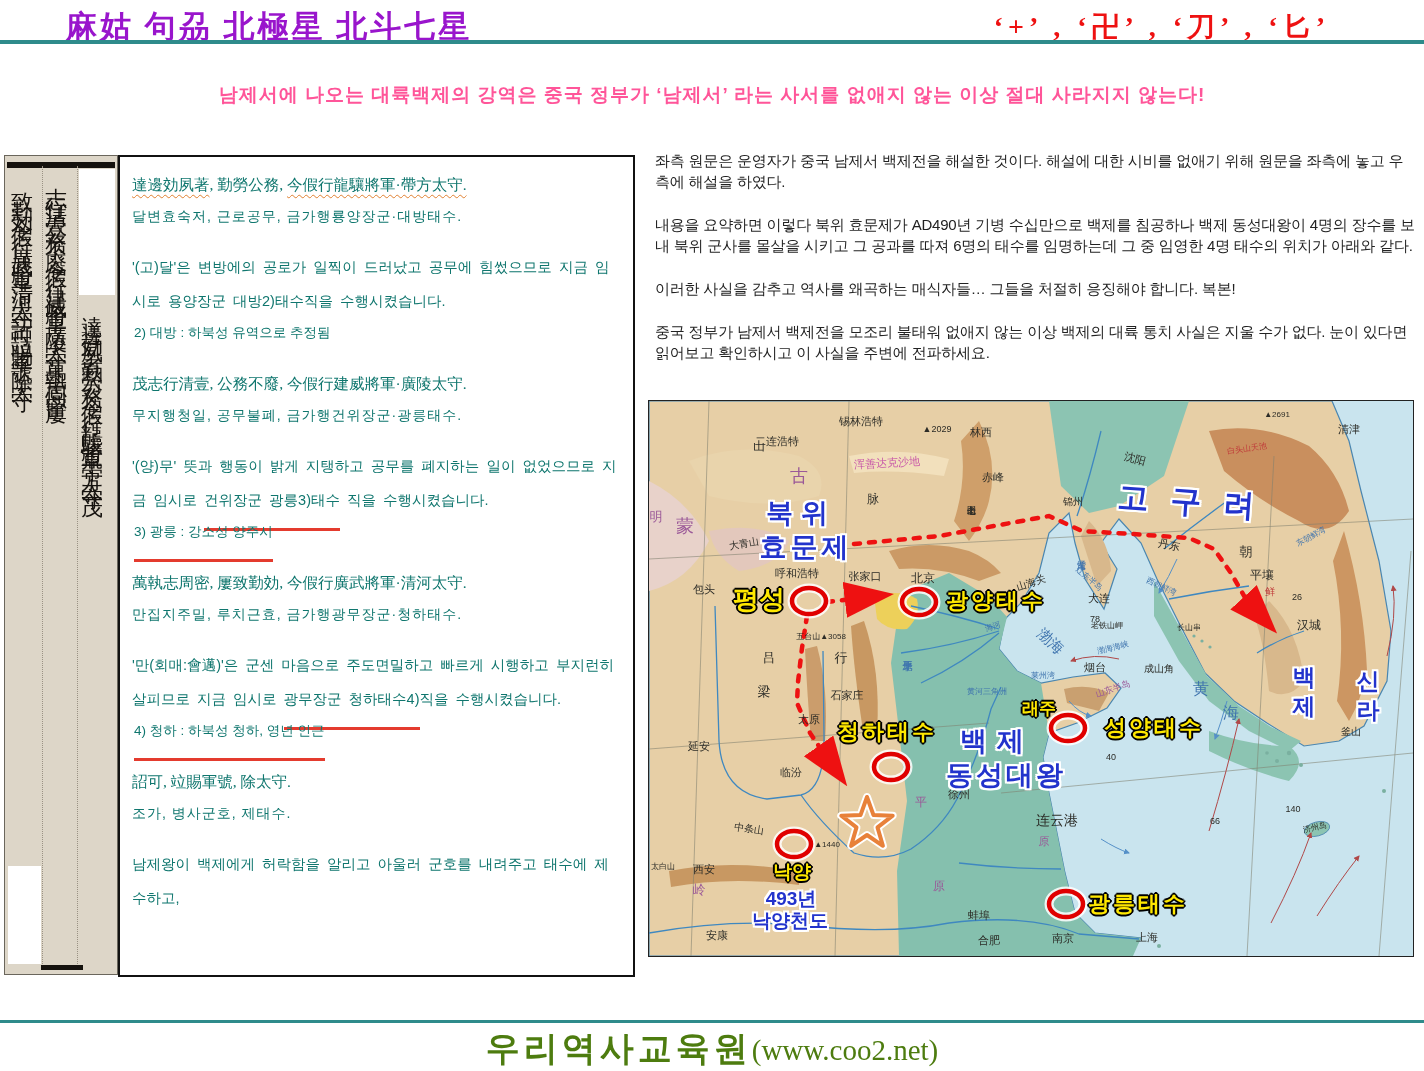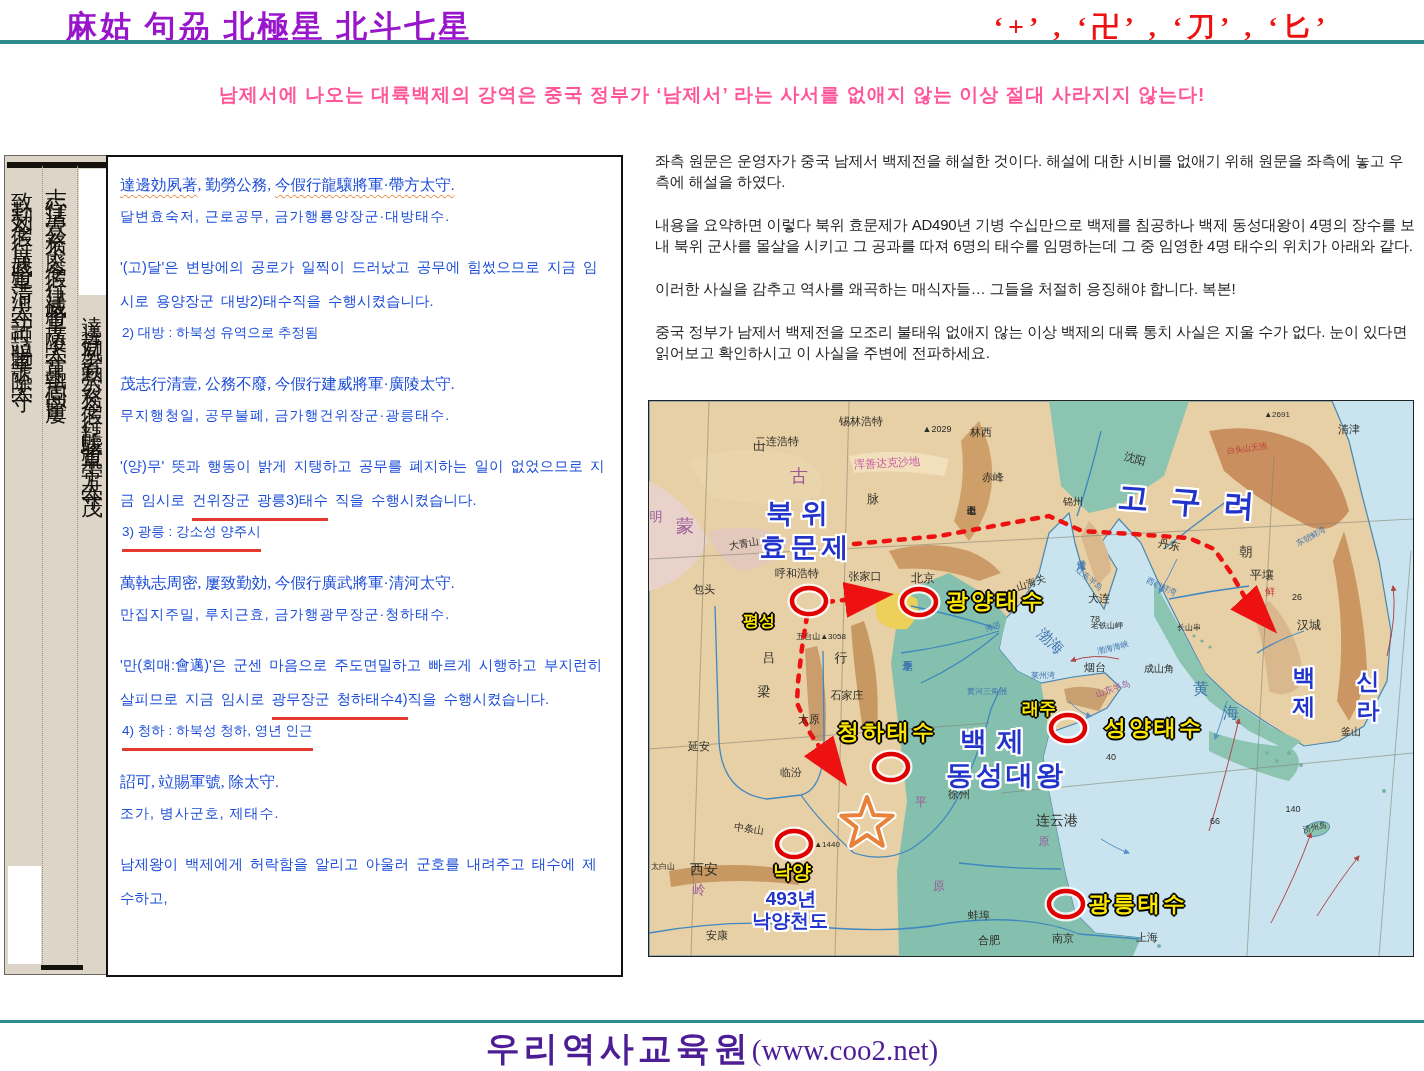--- a/index.html
+++ b/index.html
@@ -18,50 +18,50 @@
   
   .strip{position:absolute;left:4px;top:155px;width:112px;height:818px;
          background:#ddd6c8;border:1px solid #6a665c;}
   .strip .topbar{position:absolute;top:6px;left:2px;right:2px;height:6px;background:#15120e;}
   .strip .botbar{position:absolute;bottom:4px;left:36px;width:42px;height:5px;background:#15120e;}
   .strip .wpatch{position:absolute;background:#fff;}
   .strip .col{position:absolute;writing-mode:vertical-rl;font-family:"Liberation Serif",serif;
               font-size:22px;letter-spacing:9px;color:#16130f;line-height:1;}
   .strip .sep{position:absolute;top:10px;bottom:10px;width:0;border-left:1px dotted #9a9284;}
   
-  .panel{position:absolute;left:106px;top:155px;width:489px;height:782px;background:#fff;
-         border:2px solid #111;padding:18px 12px;color:#1d4ed8;}
+  .panel{position:absolute;left:118px;top:155px;width:489px;height:782px;background:#fff;
+         border:2px solid #111;padding:18px 12px;color:#0f766e;}
   .panel .hanja{margin:0 0 12px 0;font-family:"Liberation Serif",serif;font-size:15.5px;}
   .panel .reading{margin:0;font-size:14px;letter-spacing:1px;}
   .panel .expl{margin:24px 0 4px 0;font-size:14.5px;line-height:34px;word-spacing:3px;}
   .panel .note{margin:0 0 0 2px;font-size:13.5px;line-height:22px;}
   .panel .block{margin-bottom:30px;}
   .wavy{text-decoration:underline wavy #e08030 1px;text-underline-offset:4px;}
-  .u-red{border-bottom:3px solid #e43b2e;padding-bottom:10px;}
+  .u-red{border-bottom:3px solid #e43b2e;padding-bottom:20px;}
   
   .commentary{position:absolute;left:655px;top:150px;width:762px;color:#222;
               font-size:15px;line-height:21px;letter-spacing:-0.2px;}
   .commentary p{margin:0 0 22px 0;}
   
   .map{position:absolute;left:648px;top:400px;width:764px;height:555px;border:1px solid #222;
        overflow:hidden;background:#c9e4ee;}
   .map svg{position:absolute;left:0;top:0;}
   .cn{position:absolute;white-space:nowrap;transform-origin:center;line-height:1;
       font-family:"Liberation Sans",sans-serif;}
   .ck{color:#2b2b26;} .cb{color:#3f74ae;} .cp{color:#9a5898;} .cr{color:#c03a3a;} .cm{color:#c857a8;}
   .krl{position:absolute;font-weight:bold;white-space:nowrap;line-height:1;transform:translate(-50%,-50%);}
   .kr-y{color:#ffe800;
     text-shadow:-1px -1px 0 #000,1px -1px 0 #000,-1px 1px 0 #000,1px 1px 0 #000,
                  2px 0 0 #000,-2px 0 0 #000,0 2px 0 #000,0 -2px 0 #000;}
   .kr-b{color:#2233cc;
     text-shadow:-2px -2px 0 #fff,2px -2px 0 #fff,-2px 2px 0 #fff,2px 2px 0 #fff,
                  2px 0 0 #fff,-2px 0 0 #fff,0 2px 0 #fff,0 -2px 0 #fff;}
   .vert{writing-mode:vertical-rl;}
   
-  .footer{position:absolute;left:0;top:1026px;width:1424px;text-align:center;color:#4c1d95;white-space:nowrap;}
+  .footer{position:absolute;left:0;top:1026px;width:1424px;text-align:center;color:#4d7c0f;white-space:nowrap;}
   .footer .site{font-family:"Liberation Serif",serif;font-weight:bold;font-size:34px;letter-spacing:4px;}
   .footer .url{font-family:"Liberation Serif",serif;font-size:29px;}
 </style>
 </head>
 <body>
 
 <div class="page">
 
   <div class="title">麻姑 句刕 北極星  北斗七星</div>
   <div class="symbols">‘+’ , ‘卍’ , ‘刀’ , ‘匕’</div>
@@ -242,21 +242,21 @@
         <span class="cn ck" style="left: 148px; top: 172px; font-size: 11px; transform: translate(-50%, -50%) rotate(0deg);">呼和浩特</span>
         <span class="cn ck" style="left: 216px; top: 175px; font-size: 11px; transform: translate(-50%, -50%) rotate(0deg);">张家口</span>
         <span class="cn ck" style="left: 274px; top: 177px; font-size: 12px; transform: translate(-50%, -50%) rotate(0deg);">北京</span>
         <span class="cn ck" style="left: 55px; top: 188px; font-size: 11px; transform: translate(-50%, -50%) rotate(0deg);">包头</span>
         <span class="cn ck" style="left: 160px; top: 281px; font-size: 11px; transform: translate(-50%, -50%) rotate(0deg); margin-top: 37px;">太原</span>
         <span class="cn ck" style="left: 198px; top: 294px; font-size: 11px; transform: translate(-50%, -50%) rotate(0deg);">石家庄</span>
         <span class="cn ck" style="left: 172px; top: 236px; font-size: 8px; transform: translate(-50%, -50%) rotate(0deg);">五台山▲3058</span>
         <span class="cn ck" style="left: 142px; top: 371px; font-size: 11px; transform: translate(-50%, -50%) rotate(0deg);">临汾</span>
         <span class="cn ck" style="left: 50px; top: 345px; font-size: 11px; transform: translate(-50%, -50%) rotate(0deg);">延安</span>
         <span class="cn ck" style="left: 100px; top: 428px; font-size: 10px; transform: translate(-50%, -50%) rotate(8deg);">中条山</span>
-        <span class="cn ck" style="left: 55px; top: 468px; font-size: 14px; transform: translate(-50%, -50%) rotate(0deg);">西安</span>
+        <span class="cn ck" style="left: 55px; top: 468px; font-size: 11px; transform: translate(-50%, -50%) rotate(0deg);">西安</span>
         <span class="cn ck" style="left: 14px; top: 466px; font-size: 8px; transform: translate(-50%, -50%) rotate(0deg);">太白山</span>
         <span class="cn ck" style="left: 178px; top: 444px; font-size: 8px; transform: translate(-50%, -50%) rotate(0deg);">▲1440</span>
         <span class="cn ck" style="left: 68px; top: 534px; font-size: 11px; transform: translate(-50%, -50%) rotate(0deg);">安康</span>
         <span class="cn ck" style="left: 382px; top: 182px; font-size: 10px; transform: translate(-50%, -50%) rotate(-18deg);">山海关</span>
         <span class="cn ck" style="left: 450px; top: 197px; font-size: 11px; transform: translate(-50%, -50%) rotate(0deg);">大连</span>
         <span class="cn ck" style="left: 458px; top: 225px; font-size: 8px; transform: translate(-50%, -50%) rotate(0deg);">老铁山岬</span>
         <span class="cn cb" style="left: 464px; top: 247px; font-size: 8px; transform: translate(-50%, -50%) rotate(-14deg);">渤海海峡</span>
         <span class="cn ck" style="left: 446px; top: 266px; font-size: 11px; transform: translate(-50%, -50%) rotate(0deg);">烟台</span>
         <span class="cn ck" style="left: 510px; top: 268px; font-size: 10px; transform: translate(-50%, -50%) rotate(0deg);">成山角</span>
         <span class="cn cp" style="left: 464px; top: 288px; font-size: 9px; transform: translate(-50%, -50%) rotate(-18deg);">山东半岛</span>
@@ -306,21 +306,21 @@
         <span class="cn ck" style="left: 95px; top: 143px; font-size: 10px; transform: translate(-50%, -50%) rotate(-10deg);">大青山</span>
         <span class="cn cp" style="left: 50px; top: 488px; font-size: 13px; transform: translate(-50%, -50%) rotate(0deg);">岭</span>
         <span class="cn cp" style="left: 272px; top: 401px; font-size: 12px; transform: translate(-50%, -50%) rotate(0deg);">平</span>
         <span class="cn cp" style="left: 290px; top: 485px; font-size: 12px; transform: translate(-50%, -50%) rotate(0deg);">原</span>
         <span class="cn cp" style="left: 395px; top: 440px; font-size: 11px; transform: translate(-50%, -50%) rotate(0deg);">原</span>
       </div>
 
     <span class="krl kr-b" style="left:152px;top:112px;font-size:27px;letter-spacing:8px;text-align:right;">북위</span>
     <span class="krl kr-b" style="left:157px;top:146px;font-size:27px;letter-spacing:4px;">효문제</span>
     <span class="krl kr-b" style="left:548px;top:101px;font-size:31px;letter-spacing:22px;transform:translate(-50%,-50%) rotate(4deg);">고구려</span>
-    <span class="krl kr-y" style="left:110px;top:198px;font-size:16px;margin-top:22px;">평성</span>
+    <span class="krl kr-y" style="left:110px;top:198px;font-size:26px;">평성</span>
     <span class="krl kr-y" style="left:347px;top:200px;font-size:22px;letter-spacing:3px;">광양태수</span>
     <span class="krl kr-y" style="left:238px;top:331px;font-size:22px;letter-spacing:3px;">청하태수</span>
     <span class="krl kr-b" style="left:348px;top:340px;font-size:27px;letter-spacing:10px;">백제</span>
     <span class="krl kr-b" style="left:357px;top:374px;font-size:27px;letter-spacing:3px;">동성대왕</span>
     <span class="krl kr-y" style="left:390px;top:307px;font-size:17px;">래주</span>
     <span class="krl kr-y" style="left:505px;top:327px;font-size:22px;letter-spacing:3px;">성양태수</span>
     <span class="krl kr-y" style="left:489px;top:503px;font-size:22px;letter-spacing:3px;">광릉태수</span>
     <span class="krl kr-y" style="left:143px;top:470px;font-size:19px;">낙양</span>
     <span class="krl kr-b" style="left:142px;top:497px;font-size:19px;">493년</span>
     <span class="krl kr-b" style="left:141px;top:519px;font-size:19px;">낙양천도</span>

